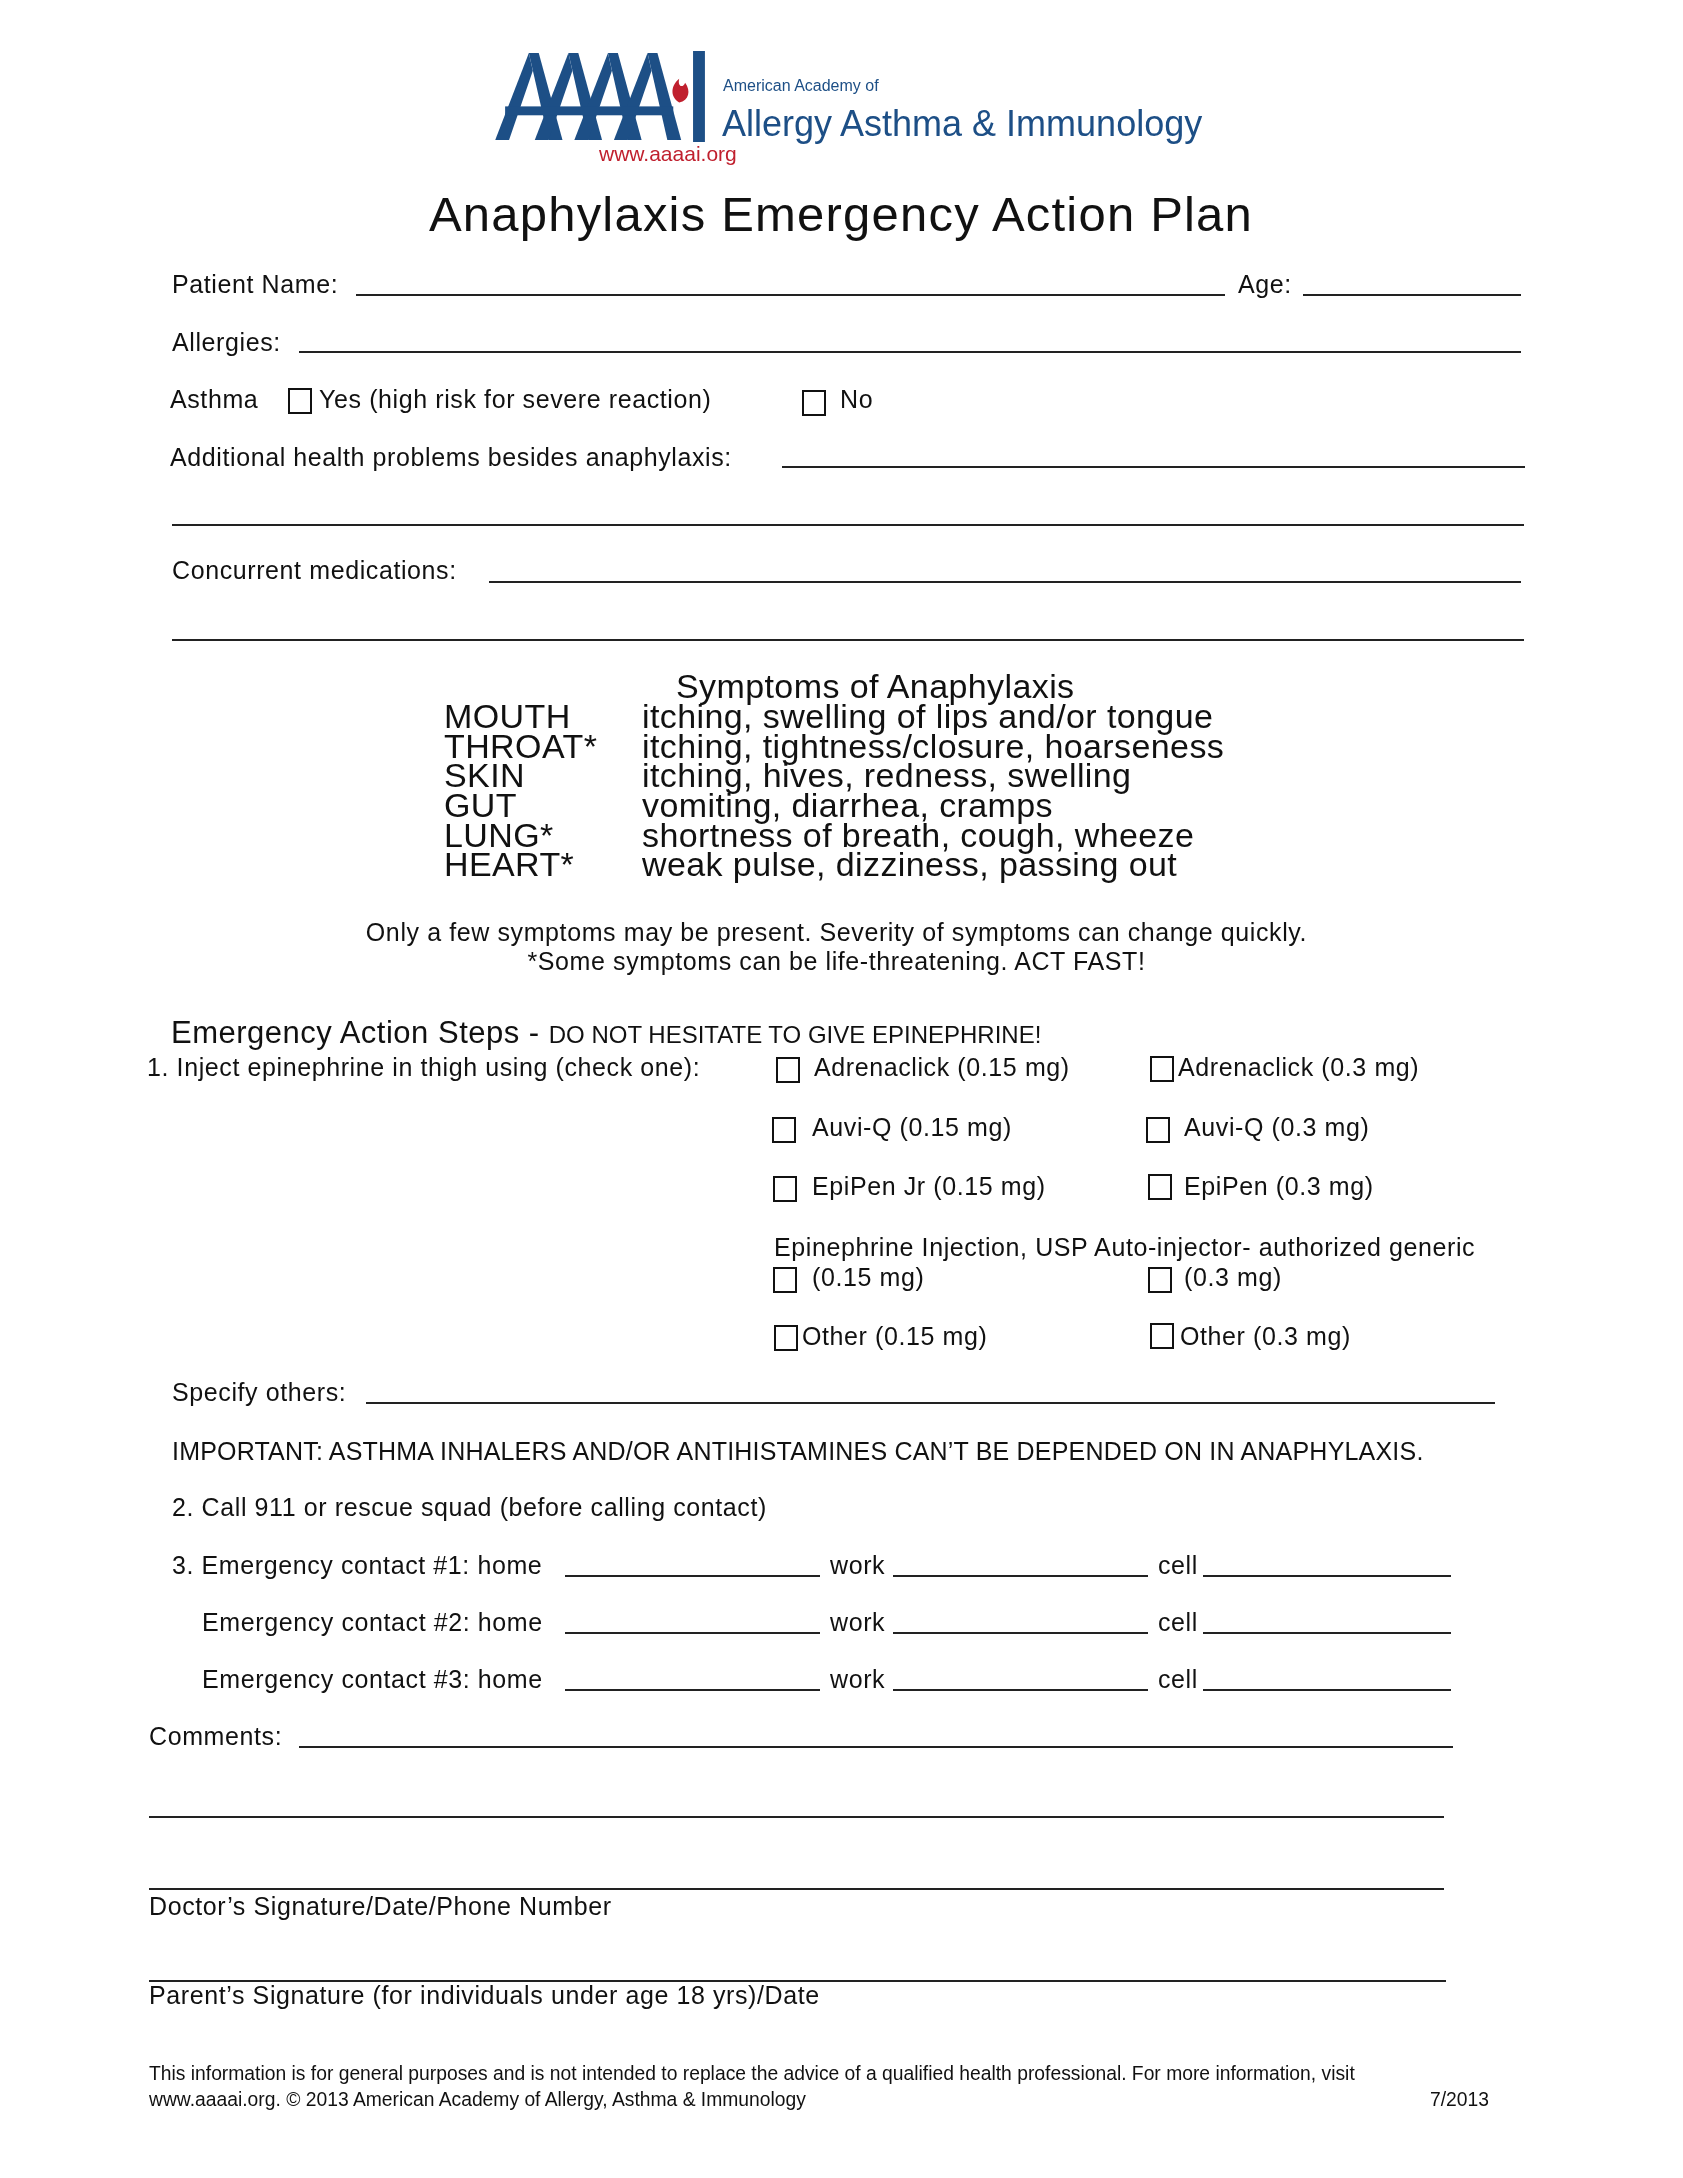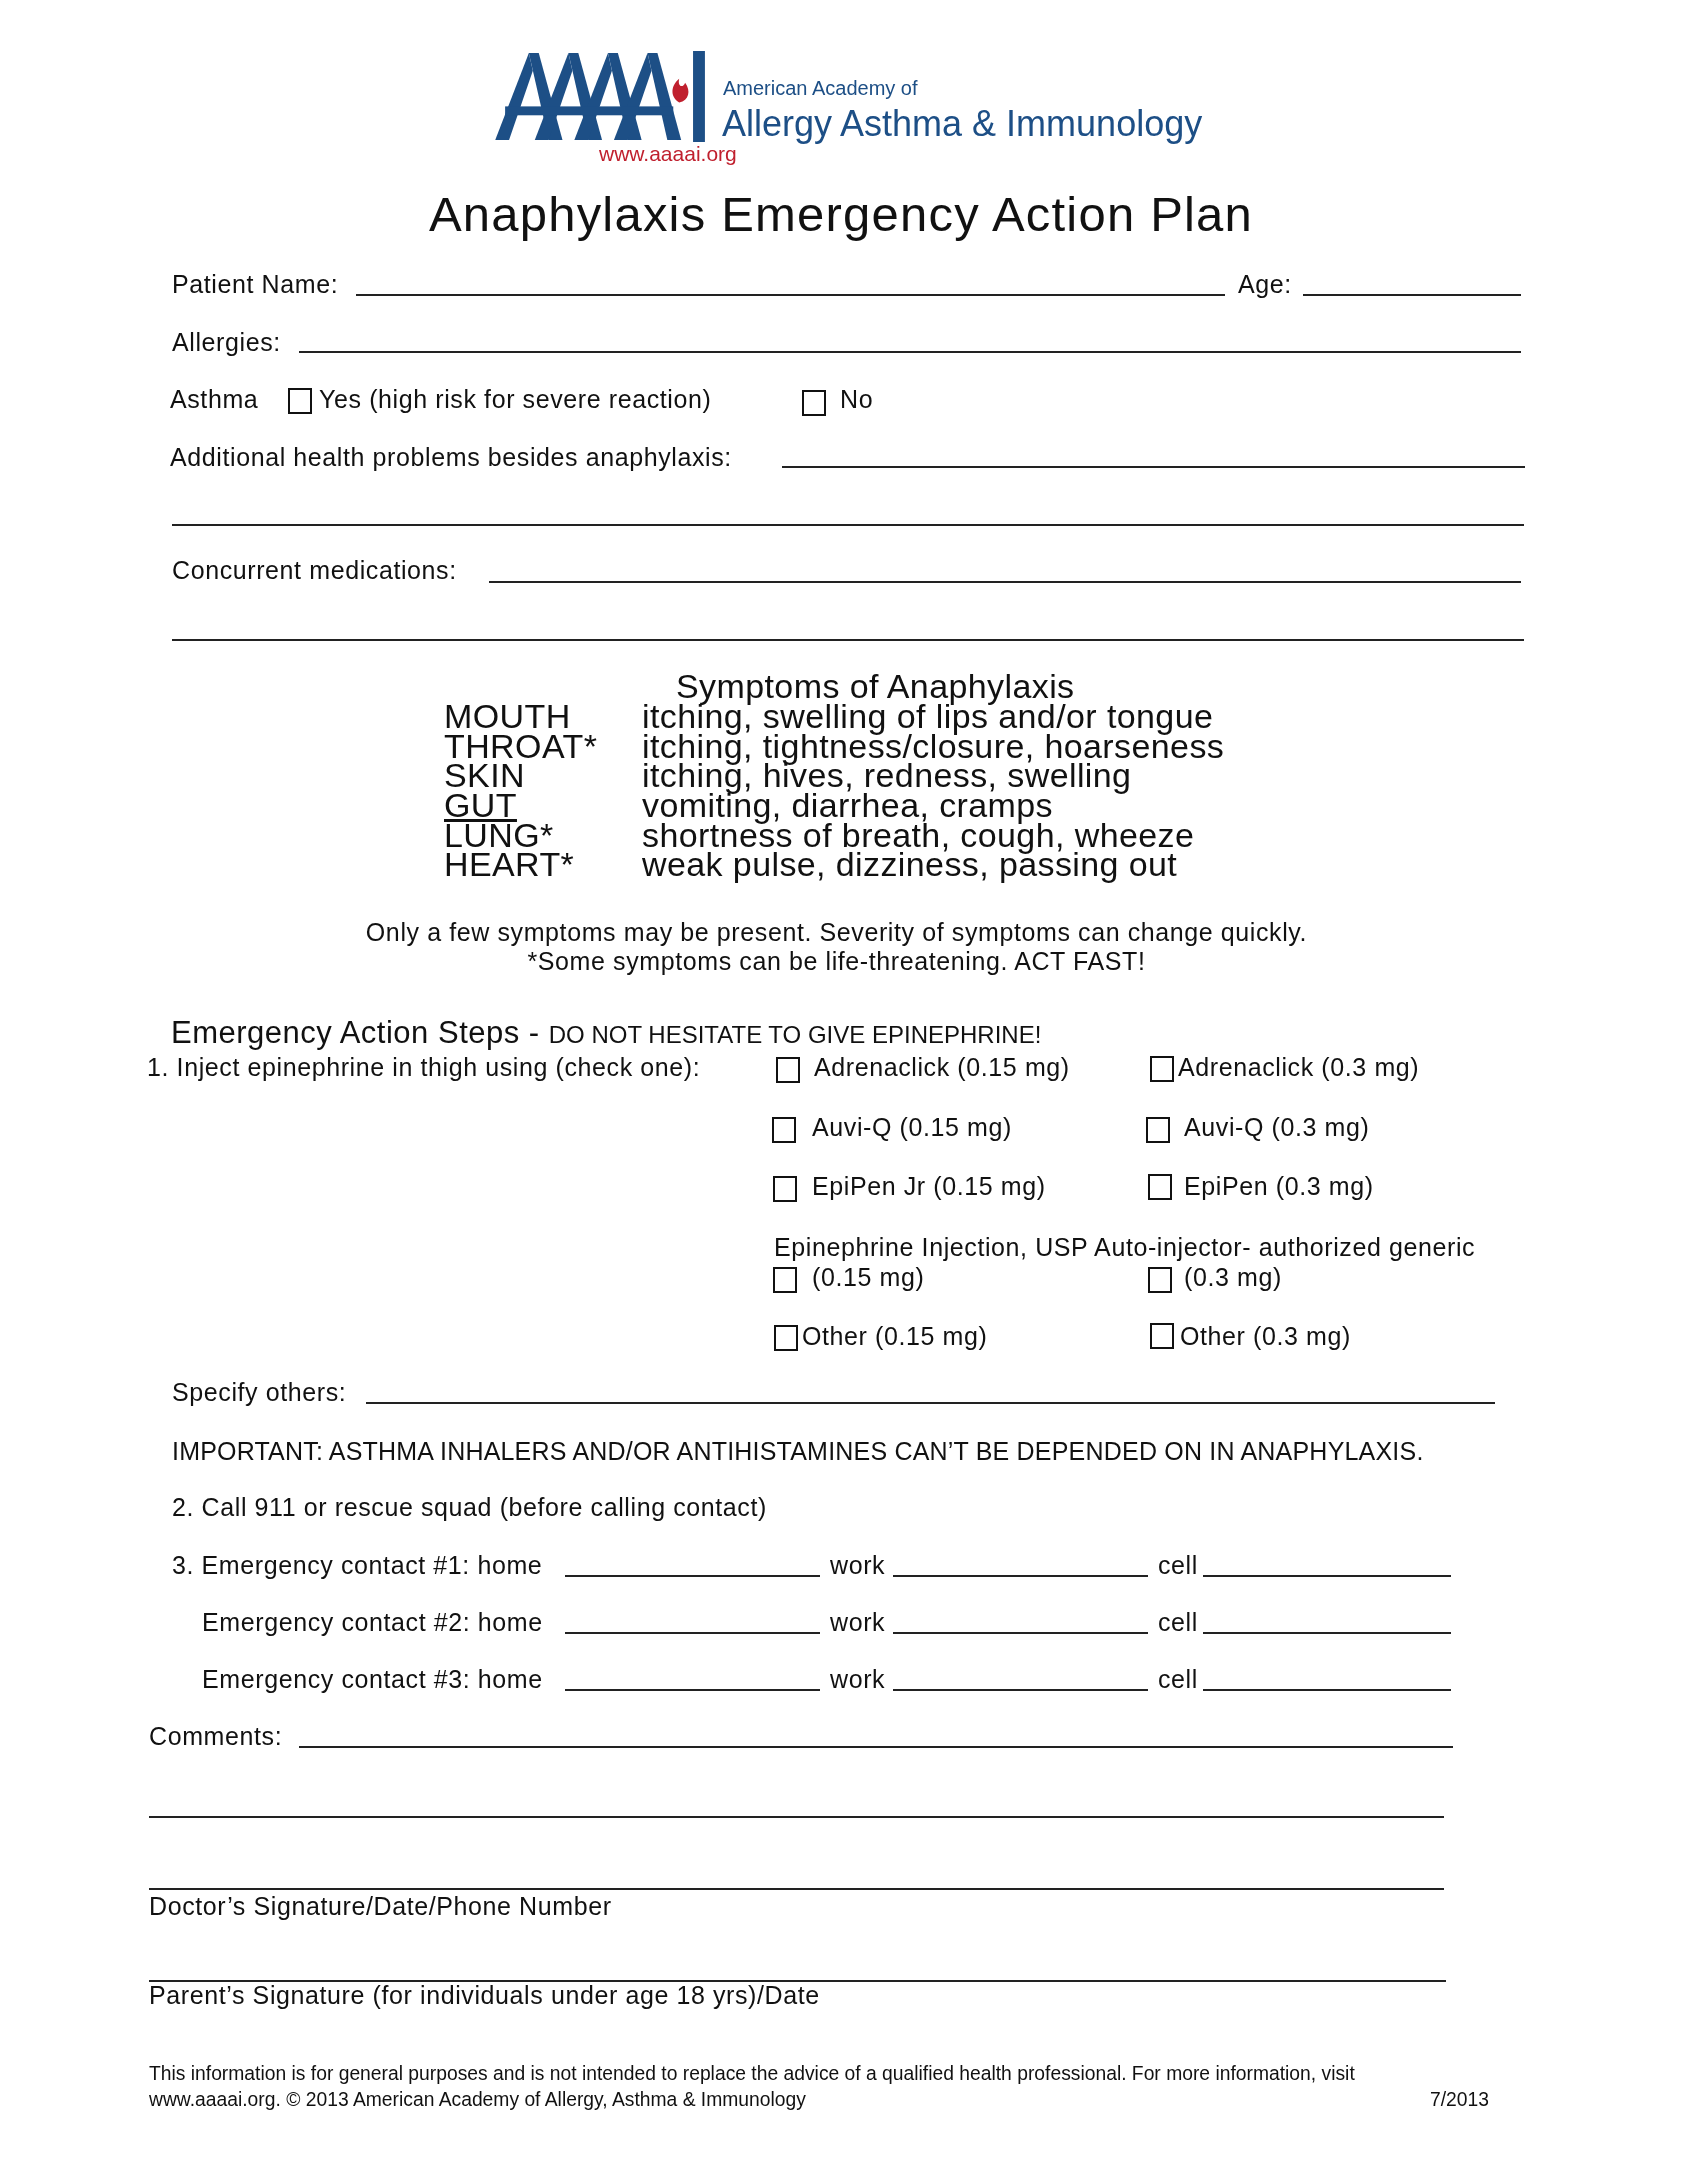--- a/index.html
+++ b/index.html
@@ -29,21 +29,21 @@
       <polygon points="80,90 94,90 118,20 114,2"></polygon>
       <polygon points="114,2 124,2 148,90 134,90"></polygon>
       <polygon points="120,90 134,90 158,20 154,2"></polygon>
       <polygon points="154,2 164,2 188,90 174,90"></polygon>
       <rect x="10" y="56" width="170" height="9"></rect>
       <rect x="200" y="0" width="12" height="92"></rect>
     </g>
     <path d="M186,52 C176,46 178,34 186,28 C184,36 190,38 192,32 C198,40 196,50 186,52 Z" fill="#c0202e"></path>
   </svg>
   <div class="abs logo-red" style="left:599px;top:142px;font-size:21px;">www.aaaai.org</div>
-  <div class="abs logo-blue" style="left:723px;top:77px;font-size:20px;">American Academy of</div>
+  <div class="abs logo-blue" style="left:723px;top:77px;font-size:16px;">American Academy of</div>
   <div class="abs logo-blue" style="left:722px;top:103px;font-size:36px;">Allergy Asthma &amp; Immunology</div>
 </div>
 
 <div class="abs" style="left:0;width:1682px;top:186px;font-size:49px;letter-spacing:1.2px;text-align:center;">Anaphylaxis Emergency Action Plan</div>
 
 <div class="abs t" style="left:172px;top:269px;">Patient Name:</div>
 <div class="line" style="left:356px;width:869px;top:294px;"></div>
 <div class="abs t" style="left:1238px;top:269px;">Age:</div>
 <div class="line" style="left:1303px;width:218px;top:294px;"></div>
 
@@ -65,21 +65,21 @@
 <div class="line" style="left:172px;width:1352px;top:639px;"></div>
 
 <div>
   <div class="abs sym-label" style="left:676px;top:671px;">Symptoms of Anaphylaxis</div>
   <div class="abs sym-label" style="left:444px;top:701px;">MOUTH</div>
   <div class="abs sym-desc" style="left:642px;top:701px;">itching, swelling of lips and/or tongue</div>
   <div class="abs sym-label" style="left:444px;top:731px;text-align:center;">THROAT*</div>
   <div class="abs sym-desc" style="left:642px;top:731px;">itching, tightness/closure, hoarseness</div>
   <div class="abs sym-label" style="left:444px;top:760px;">SKIN</div>
   <div class="abs sym-desc" style="left:642px;top:760px;">itching, hives, redness, swelling</div>
-  <div class="abs sym-label" style="left:444px;top:790px;text-decoration:underline;">GUT</div>
+  <div class="abs sym-label" style="left:444px;top:790px;">GUT</div>
   <div class="abs sym-desc" style="left:642px;top:790px;">vomiting, diarrhea, cramps</div>
   <div class="abs sym-label" style="left:444px;top:820px;">LUNG*</div>
   <div class="abs sym-desc" style="left:642px;top:820px;">shortness of breath, cough, wheeze</div>
   <div class="abs sym-label" style="left:444px;top:849px;">HEART*</div>
   <div class="abs sym-desc" style="left:642px;top:849px;">weak pulse, dizziness, passing out</div>
 </div>
 
 <div class="abs t center" style="left:0;width:1673px;top:917px;">Only a few symptoms may be present. Severity of symptoms can change quickly.</div>
 <div class="abs t center" style="left:0;width:1673px;top:946px;">*Some symptoms can be life-threatening. ACT FAST!</div>
 

